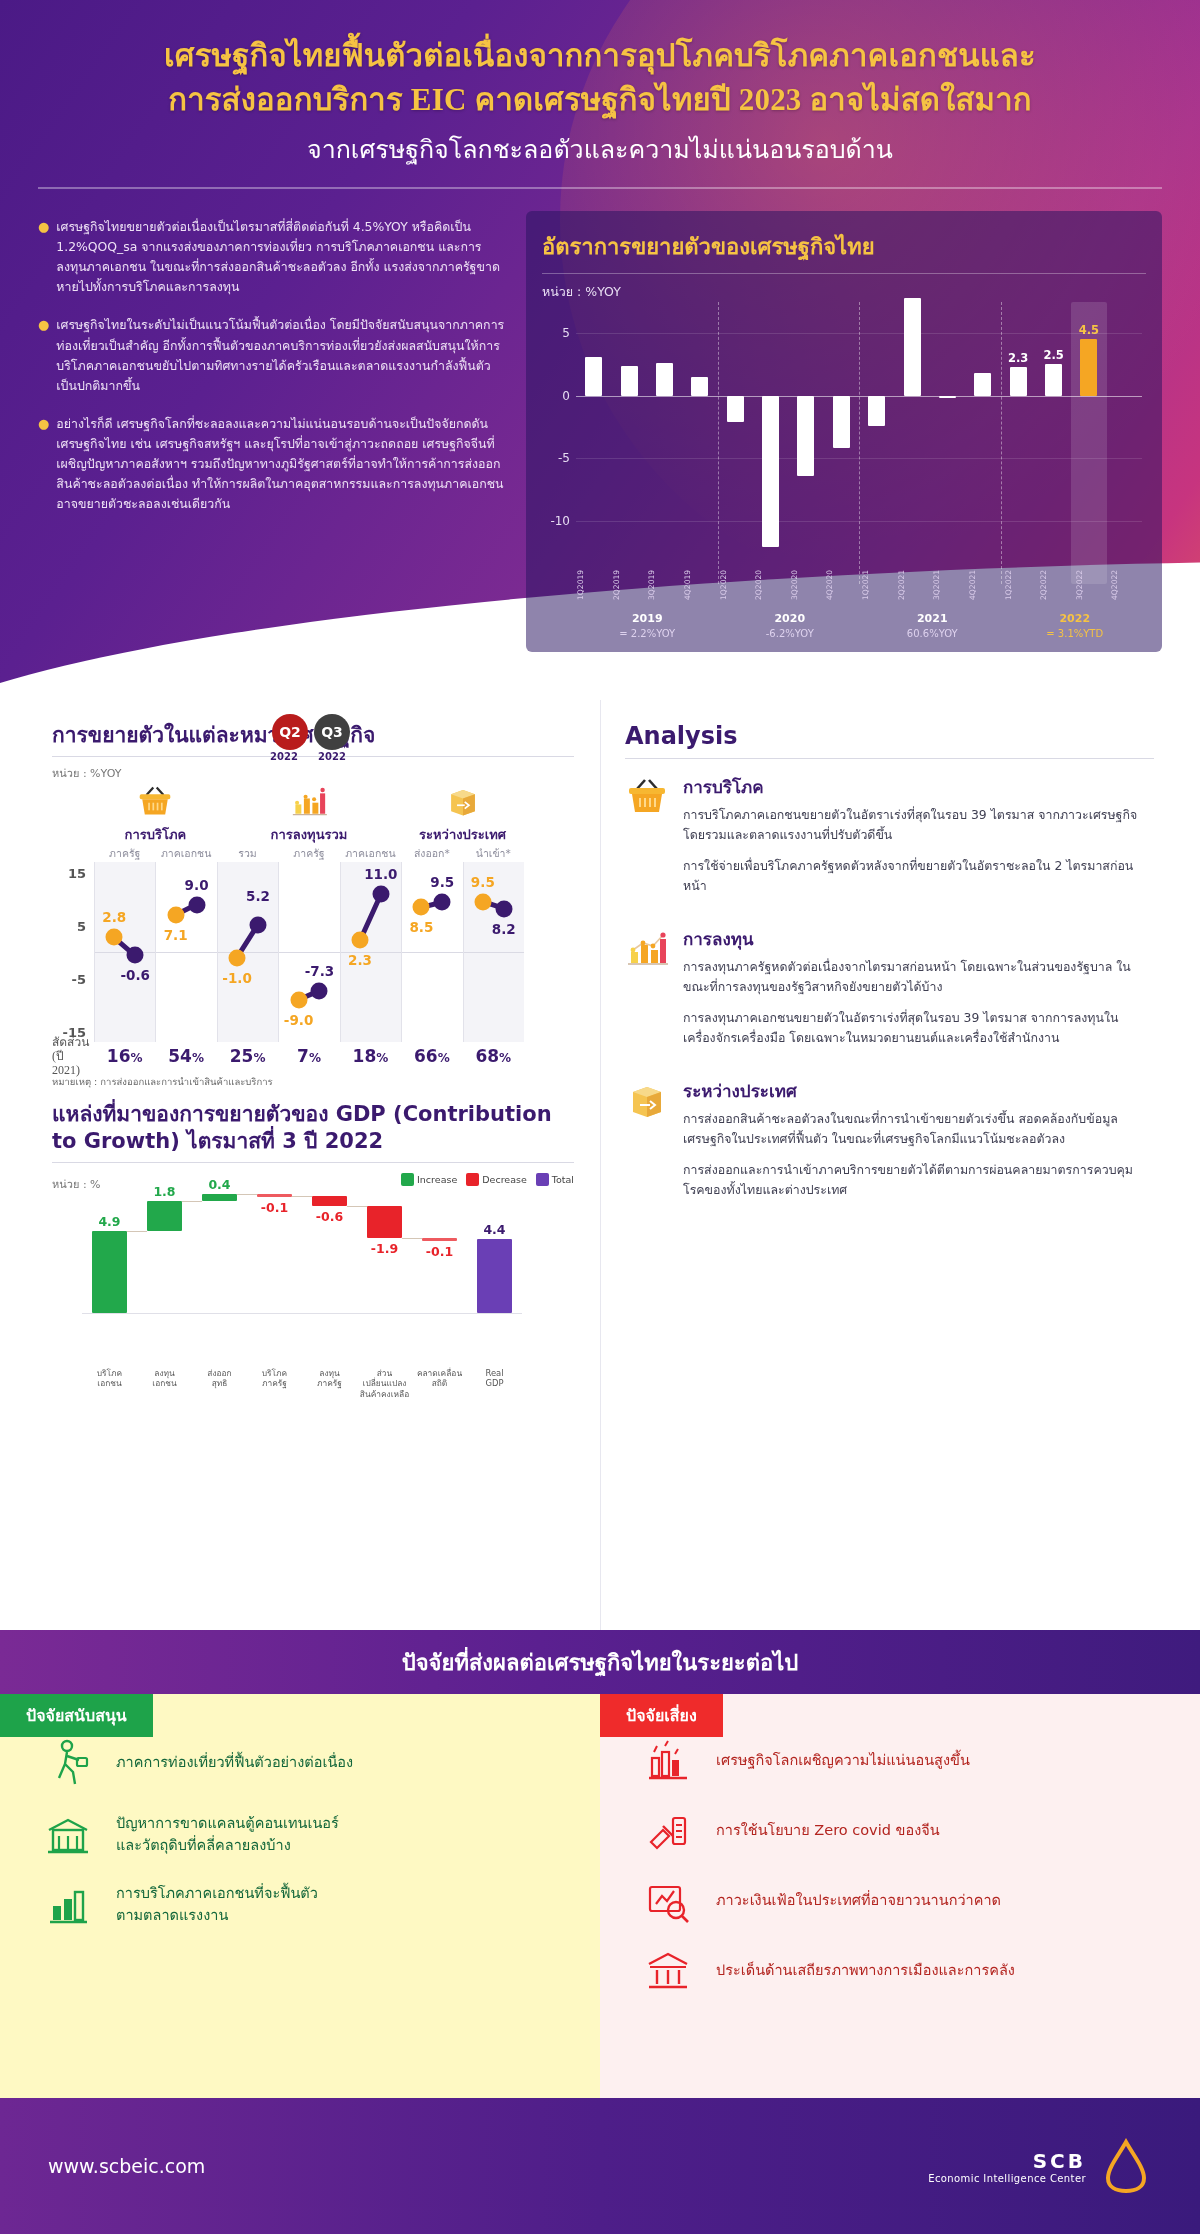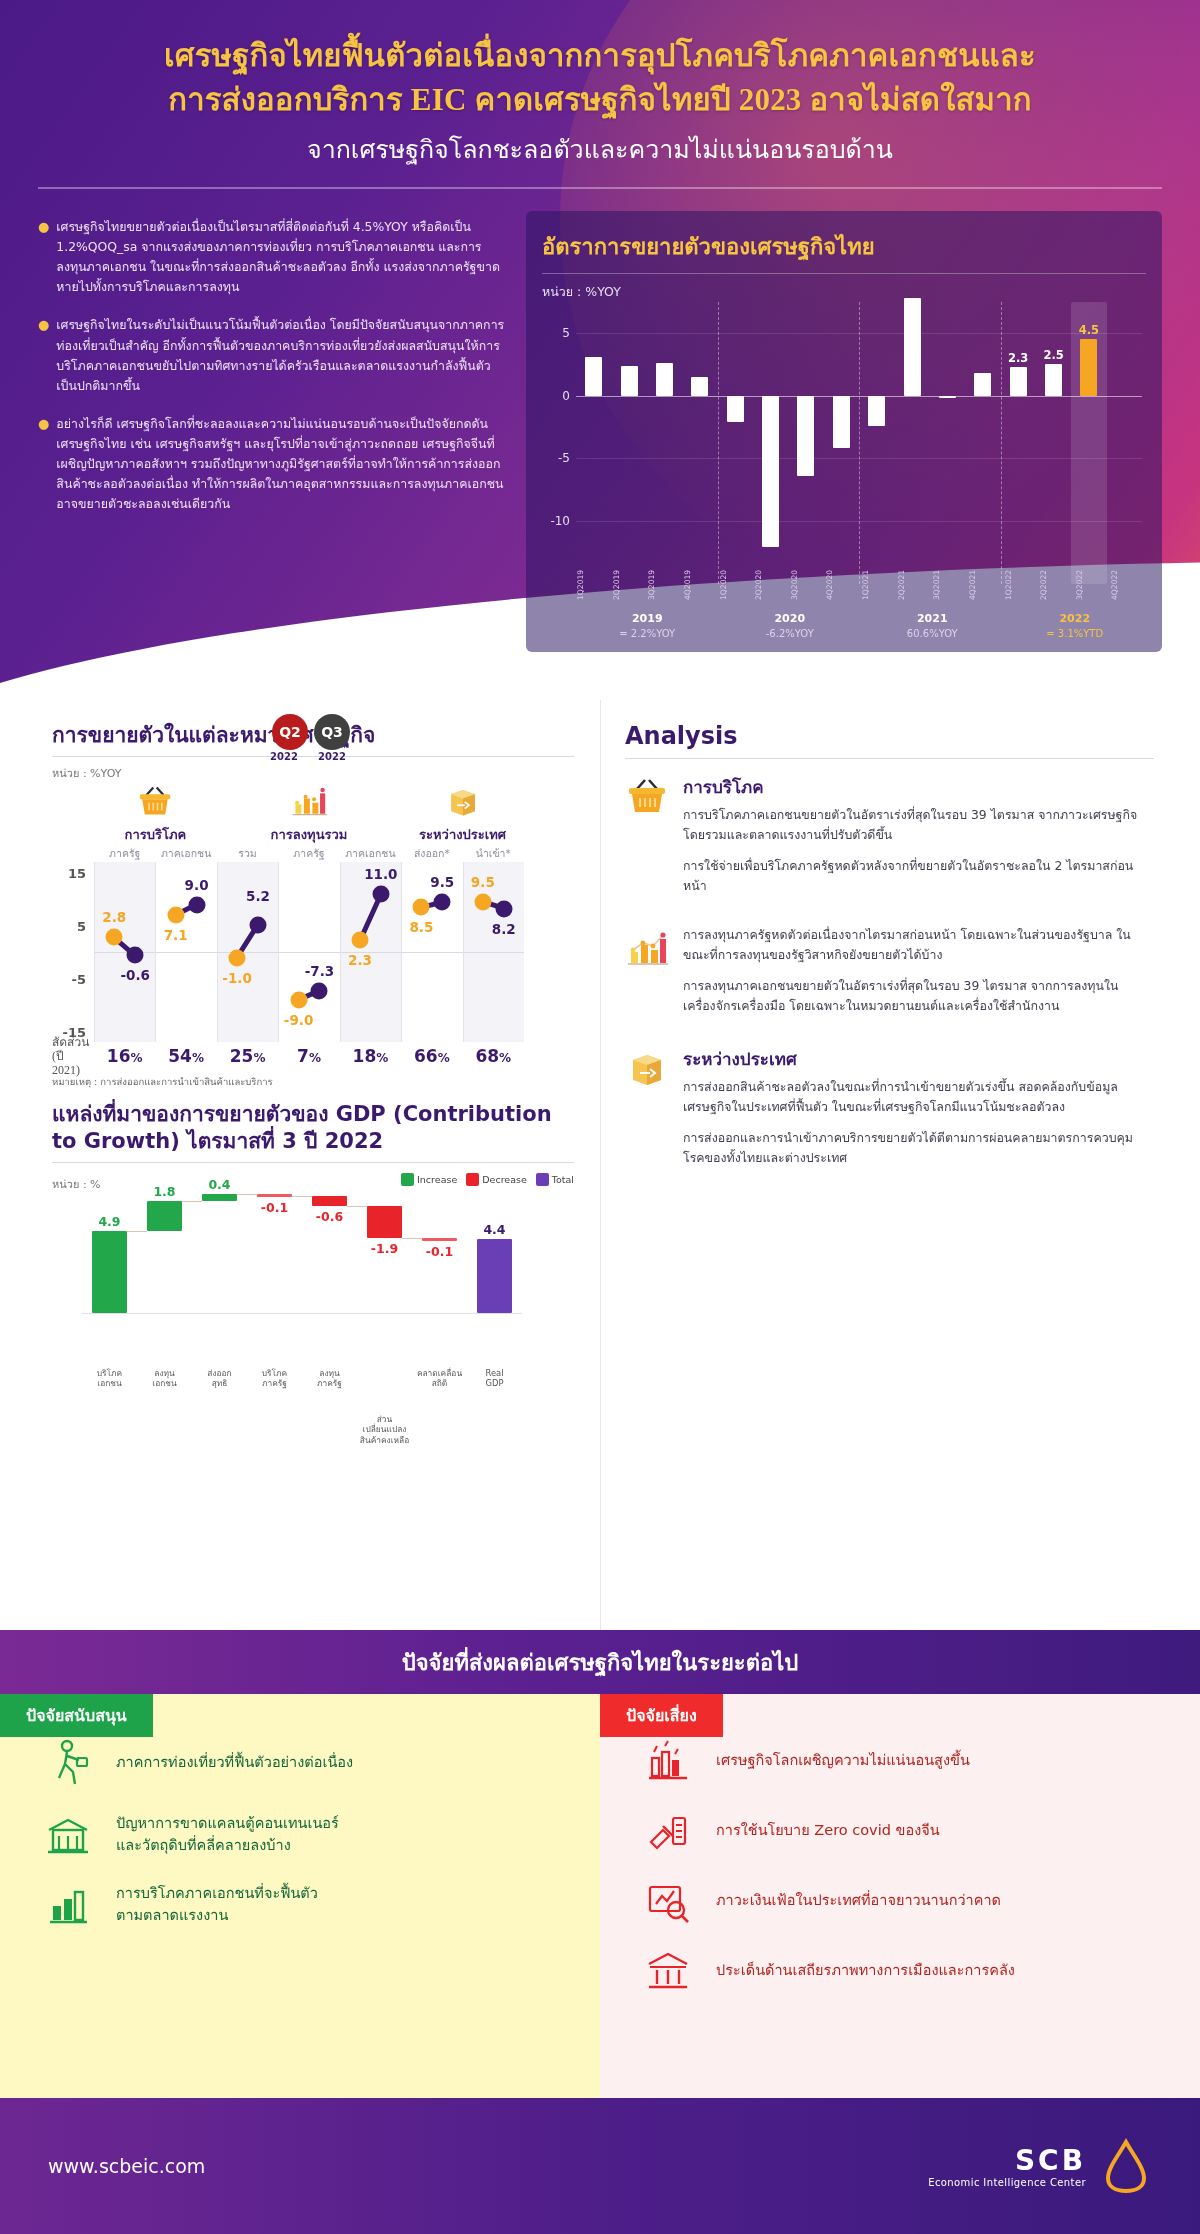--- a/index.html
+++ b/index.html
@@ -144,21 +144,21 @@
   .ftext{ font-size:14.5px; line-height:1.5;}
   .fcol.support .ftext{ color:#12663a;}
   .fcol.risk .ftext{ color:#b3241f;}
 
   .footer{ position:absolute; left:0; top:2098px; width:1200px; height:136px;
     background:linear-gradient(90deg,#6d2793 0%,#4e1e89 50%,#3a1a7c 100%);
     display:flex; align-items:center; justify-content:space-between; padding:0 48px;}
   .site{ color:#fff; font-size:19px;}
   .brand{ display:flex; align-items:center; gap:14px;}
   .brand-txt{ text-align:right; color:#fff;}
-  .brand-txt .s1{ font-size:28px; font-weight:bold; letter-spacing:3px;}
+  .brand-txt .s1{ font-size:20px; font-weight:bold; letter-spacing:3px;}
   .brand-txt .s2{ font-size:10px; letter-spacing:.4px;}
 </style>
 </head>
 <body>
 
 <div class="hero">
   <div class="hero-inner">
     <h1 class="title">
       <span>เศรษฐกิจไทยฟื้นตัวต่อเนื่องจากการอุปโภคบริโภคภาคเอกชนและ</span><br>
       <span>การส่งออกบริการ EIC คาดเศรษฐกิจไทยปี 2023 อาจไม่สดใสมาก</span>
@@ -467,21 +467,21 @@
           <div class="wconn" style="left: 320.1px; width: 19.8px; top: 25px;"></div>
           <div class="wbar" style="left: 394.9px; width: 35.2px; top: 26.6667px; height: 73.3333px; background: rgb(106, 63, 181);"></div>
           <div class="wlab" style="left: 412.5px; color: rgb(59, 26, 110); top: 9.66667px;">4.4</div>
         </div>
       <div class="wxrow" id="wfX" style="width: 440px;">
           <div class="wx" style="width: 55px;">บริโภค<br>เอกชน</div>
           <div class="wx" style="width: 55px;">ลงทุน<br>เอกชน</div>
           <div class="wx" style="width: 55px;">ส่งออก<br>สุทธิ</div>
           <div class="wx" style="width: 55px;">บริโภค<br>ภาครัฐ</div>
           <div class="wx" style="width: 55px;">ลงทุน<br>ภาครัฐ</div>
-          <div class="wx" style="width: 55px; margin-top: 46px;">ส่วน<br>เปลี่ยนแปลง<br>สินค้าคงเหลือ</div>
+          <div class="wx" style="width: 55px;">ส่วน<br>เปลี่ยนแปลง<br>สินค้าคงเหลือ</div>
           <div class="wx" style="width: 55px;">คลาดเคลื่อน<br>สถิติ</div>
           <div class="wx" style="width: 55px;">Real<br>GDP</div>
         </div>
     </div>
   </div>
 
   <div class="mid-right">
     <div class="an-title">Analysis</div>
     <div class="an-rule"></div>
 
@@ -516,20 +516,21 @@
           <rect x="35" y="11" width="6" height="24" fill="#e8445a"></rect>
           <polyline points="8,22 18,15 28,18 38,7" fill="none" stroke="#e8c9a0" stroke-width="1.6"></polyline>
           <circle cx="8" cy="22" r="2.4" fill="#f7d14a"></circle>
           <circle cx="18" cy="15" r="2.4" fill="#f5a623"></circle>
           <circle cx="28" cy="18" r="2.4" fill="#f5a623"></circle>
           <circle cx="38" cy="7" r="2.6" fill="#e8445a"></circle>
           <line x1="3" y1="36" x2="43" y2="36" stroke="#cbb39a" stroke-width="1.6"></line>
         </svg>
       </div>
       <div class="an-body">
+        <h3>การลงทุน</h3>
         <p>การลงทุนภาครัฐหดตัวต่อเนื่องจากไตรมาสก่อนหน้า โดยเฉพาะในส่วนของรัฐบาล ในขณะที่การลงทุนของรัฐวิสาหกิจยังขยายตัวได้บ้าง</p>
         <p>การลงทุนภาคเอกชนขยายตัวในอัตราเร่งที่สุดในรอบ 39 ไตรมาส จากการลงทุนในเครื่องจักรเครื่องมือ โดยเฉพาะในหมวดยานยนต์และเครื่องใช้สำนักงาน</p>
       </div>
     </div>
 
     <div class="an-block">
       <div class="an-ic">
         <svg width="44" height="40" viewBox="0 0 44 40">
           <path d="M8 12 L22 7 L36 12 L36 32 L22 37 L8 32 Z" fill="#f5c451"></path>
           <path d="M22 7 L36 12 L22 17 L8 12 Z" fill="#f7d98a"></path>

